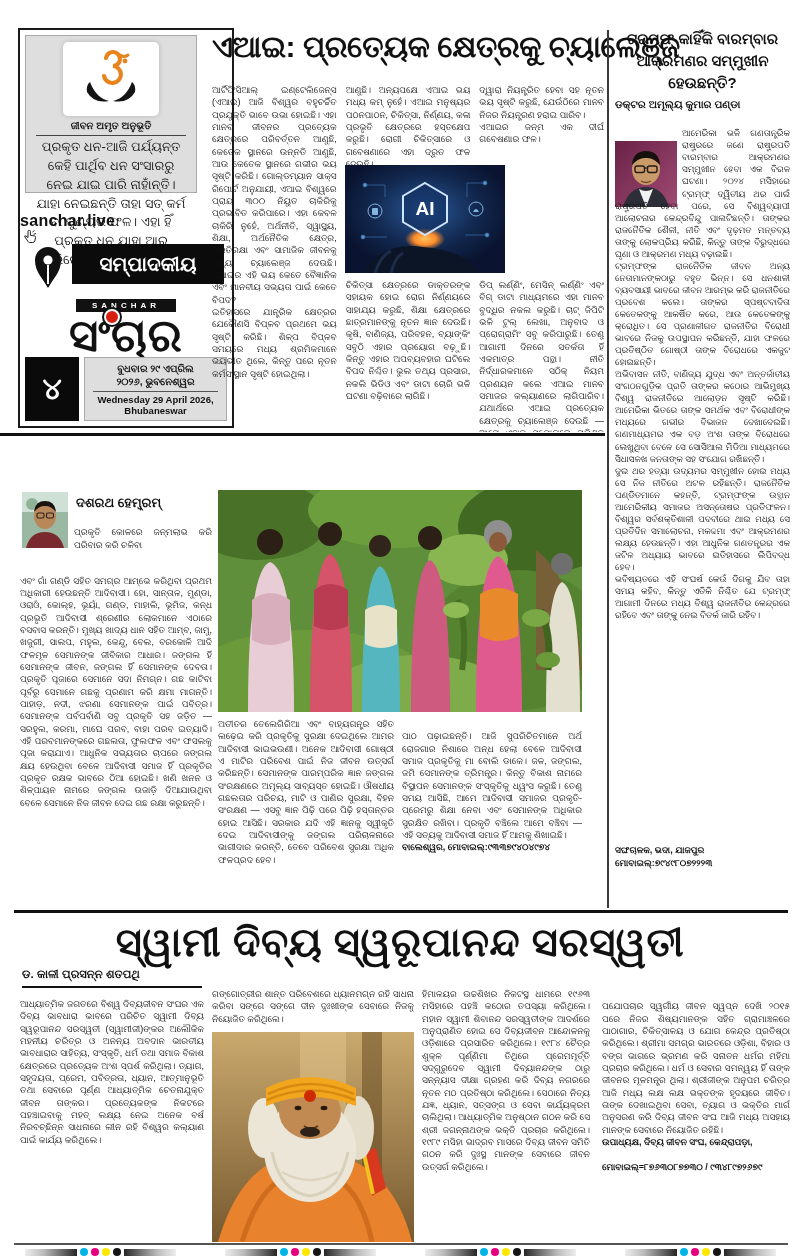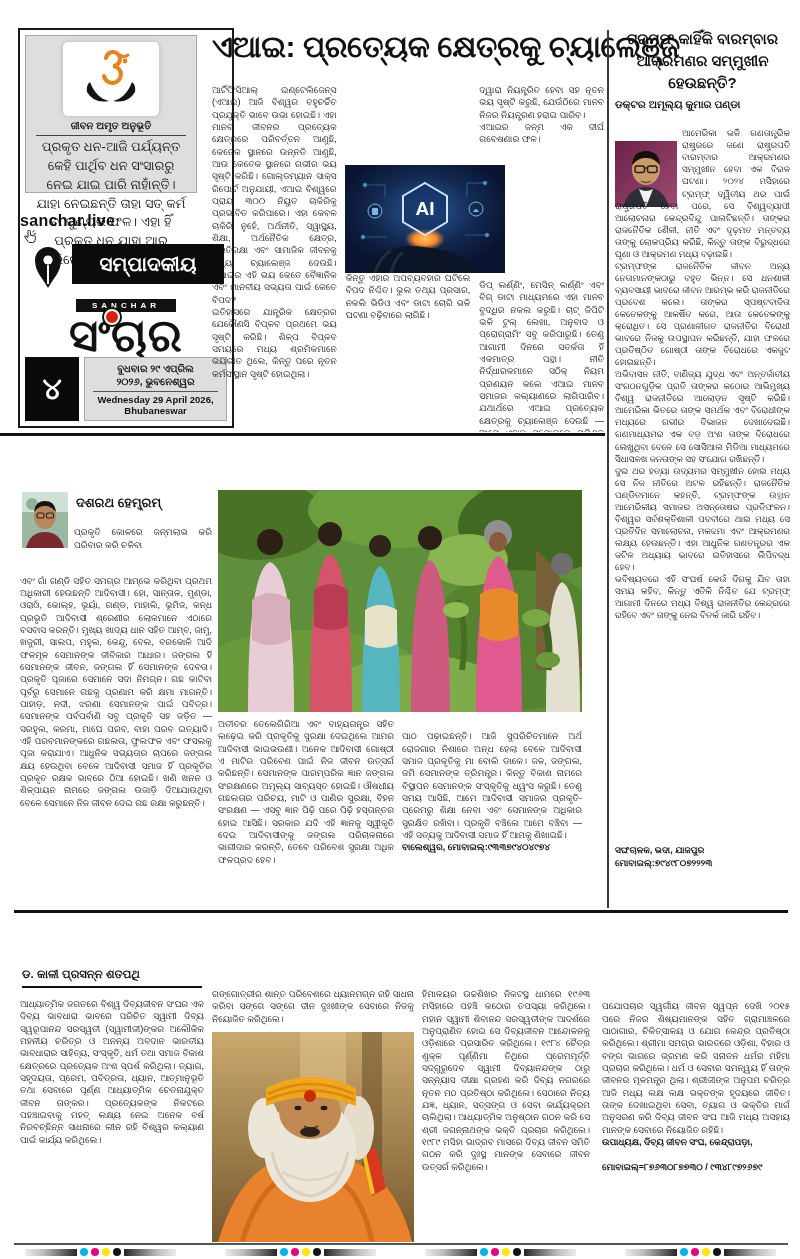--- a/index.html
+++ b/index.html
@@ -138,20 +138,21 @@
   </div>
 
   <div class="abs ai">
     <div class="ai-head">ଏଆଇ: ପ୍ରତ୍ୟେକ କ୍ଷେତ୍ରକୁ ଚ୍ୟାଲେଞ୍ଜ</div>
     <div class="ai-cols">
       <div class="acol">
           <div class="jtxt seg-bot">ଆର୍ଟିଫିସିଆଲ୍ ଇଣ୍ଟେଲିଜେନ୍ସ (ଏଆଇ) ଆଜି ବିଶ୍ୱର ବହୁଚର୍ଚ୍ଚିତ ପ୍ରଯୁକ୍ତି ଭାବେ ଉଭା ହୋଇଛି। ଏହା ମାନବ ଜୀବନର ପ୍ରତ୍ୟେକ କ୍ଷେତ୍ରରେ ପରିବର୍ତ୍ତନ ଆଣୁଛି, କେତେକ ସ୍ଥାନରେ ଉନ୍ନତି ଆଣୁଛି, ଆଉ କେତେକ ସ୍ଥାନରେ ଗଭୀର ଭୟ ସୃଷ୍ଟି କରିଛି। ଗୋଲ୍ଡମ୍ୟାନ ସାକ୍ସ ରିପୋର୍ଟ ଅନୁଯାୟୀ, ଏଆଇ ବିଶ୍ୱରେ ପ୍ରାୟ ୩୦୦ ନିୟୁତ ଚାକିରିକୁ ପ୍ରଭାବିତ କରିପାରେ। ଏହା କେବଳ ଚାକିରି ନୁହେଁ, ଅର୍ଥନୀତି, ସ୍ୱାସ୍ଥ୍ୟ, ଶିକ୍ଷା, ଅର୍ଥନୈତିକ କ୍ଷେତ୍ର, ପ୍ରତିରକ୍ଷା ଏବଂ ସାମାଜିକ ଜୀବନକୁ ମଧ୍ୟ ଚ୍ୟାଲେଞ୍ଜ ଦେଉଛି। ଏଆଇର ଏହି ଭୟ କେତେ ବୈଜ୍ଞାନିକ ଏବଂ ମାନବୀୟ ସଭ୍ୟତା ପାଇଁ କେତେ ବିପଦ?
 ଇତିହାସରେ ଯାନ୍ତ୍ରିକ କ୍ଷେତ୍ରର ଯେକୌଣସି ବିପ୍ଳବ ପ୍ରଥମେ ଭୟ ସୃଷ୍ଟି କରିଛି। ଶିଳ୍ପ ବିପ୍ଳବ ସମୟରେ ମଧ୍ୟ ଶ୍ରମିକମାନେ ଭୟଭୀତ ଥିଲେ, କିନ୍ତୁ ପରେ ନୂତନ କର୍ମସଂସ୍ଥାନ ସୃଷ୍ଟି ହୋଇଥିଲା।</div>
         </div>
       <div class="acol">
+        <div class="jtxt seg-top">ଆଣୁଛି। ଅନ୍ୟପକ୍ଷେ ଏଆଇ ଭୟ ମଧ୍ୟ କମ୍ ନୁହେଁ। ଏଆଇ ମନୁଷ୍ୟର ପଠନପାଠନ, ଚିକିତ୍ସା, ନିର୍ଣ୍ଣୟ, କଳା ପ୍ରଭୃତି କ୍ଷେତ୍ରରେ ହସ୍ତକ୍ଷେପ କରୁଛି। ରୋଗୀ ଚିକିତ୍ସାରେ ଓ ଗବେଷଣାରେ ଏହା ଦ୍ରୁତ ଫଳ ଦେଉଛି।</div>
         <div class="seg-sp"></div>
         <div class="jtxt seg-bot">ଚିକିତ୍ସା କ୍ଷେତ୍ରରେ ଡାକ୍ତରଙ୍କ ସହାୟକ ହୋଇ ରୋଗ ନିର୍ଣ୍ଣୟରେ ସାହାଯ୍ୟ କରୁଛି, ଶିକ୍ଷା କ୍ଷେତ୍ରରେ ଛାତ୍ରମାନଙ୍କୁ ନୂତନ ଜ୍ଞାନ ଦେଉଛି। କୃଷି, ବାଣିଜ୍ୟ, ପରିବହନ, ବ୍ୟାଙ୍କିଂ ସବୁଠି ଏହାର ପ୍ରୟୋଗ ବଢ଼ୁଛି। କିନ୍ତୁ ଏହାର ଅପବ୍ୟବହାର ଘଟିଲେ ବିପଦ ନିଶ୍ଚିତ। ଭୁଲ ତଥ୍ୟ ପ୍ରସାର, ନକଲି ଭିଡିଓ ଏବଂ ଡାଟା ଚୋରି ଭଳି ଘଟଣା ବଢ଼ିବାରେ ଲାଗିଛି।</div>
       </div>
       <div class="acol">
         <div class="jtxt seg-top">ଦ୍ୱାରା ନିୟନ୍ତ୍ରିତ ହେବା ସହ ନୂତନ ଭୟ ସୃଷ୍ଟି କରୁଛି, ଯେଉଁଠିରେ ମାନବ ନିଜର ନିୟନ୍ତ୍ରଣ ହରାଇ ପାରିବ।
 ଏଆଇର ଜନ୍ମ ଏକ ଦୀର୍ଘ ଗବେଷଣାର ଫଳ।</div>
         <div class="seg-sp"></div>
         <div class="jtxt seg-bot">ଡିପ୍ ଲର୍ଣ୍ଣିଂ, ମେସିନ୍ ଲର୍ଣ୍ଣିଂ ଏବଂ ବିଗ୍ ଡାଟା ମାଧ୍ୟମରେ ଏହା ମାନବ ବୁଦ୍ଧିର ନକଲ କରୁଛି। ଚାଟ୍ ଜିପିଟି ଭଳି ଟୁଲ୍ ଲେଖା, ଅନୁବାଦ ଓ ପ୍ରୋଗ୍ରାମିଂ ସବୁ କରିପାରୁଛି। ତେଣୁ ଆଗାମୀ ଦିନରେ ସତର୍କତା ହିଁ ଏକମାତ୍ର ପନ୍ଥା। ନୀତି ନିର୍ଦ୍ଧାରକମାନେ ସଠିକ୍ ନିୟମ ପ୍ରଣୟନ କଲେ ଏଆଇ ମାନବ ସମାଜର କଲ୍ୟାଣରେ ଲାଗିପାରିବ। ଯଥାର୍ଥରେ ଏଆଇ ପ୍ରତ୍ୟେକ କ୍ଷେତ୍ରକୁ ଚ୍ୟାଲେଞ୍ଜ ଦେଉଛି — ଆମେ ଏହାକୁ ସୁଯୋଗରେ ପରିଣତ କରିବା ଦରକାର।</div>
       </div>
     </div>
@@ -288,20 +289,21 @@
     </svg>
   </div>
   <div class="abs tr-col2 jtxt">ଅତୀତର ତେଲେଗିରିଆ ଏବଂ ବାହ୍ୟଗନ୍ତ୍ର ସହିତ ଲଢ଼େଇ କରି ପ୍ରକୃତିକୁ ସୁରକ୍ଷା ଦେଇଥିଲେ ଆମର ଆଦିବାସୀ ଭାଇଭଉଣୀ। ଅନେକ ଆଦିବାସୀ ଗୋଷ୍ଠୀ ଏ ମାଟିର ପରିବେଶ ପାଇଁ ନିଜ ଜୀବନ ଉତ୍ସର୍ଗ କରିଛନ୍ତି। ସେମାନଙ୍କ ପାରମ୍ପରିକ ଜ୍ଞାନ ଜଙ୍ଗଲ ସଂରକ୍ଷଣରେ ଅମୂଲ୍ୟ ସାବ୍ୟସ୍ତ ହୋଇଛି। ଔଷଧୀୟ ଗଛଲତାର ପରିଚୟ, ମାଟି ଓ ପାଣିର ସୁରକ୍ଷା, ବିହନ ସଂରକ୍ଷଣ — ଏସବୁ ଜ୍ଞାନ ପିଢ଼ି ପରେ ପିଢ଼ି ହସ୍ତାନ୍ତର ହୋଇ ଆସିଛି। ସରକାର ଯଦି ଏହି ଜ୍ଞାନକୁ ସ୍ୱୀକୃତି ଦେଇ ଆଦିବାସୀଙ୍କୁ ଜଙ୍ଗଲ ପରିଚାଳନାରେ ଭାଗୀଦାର କରନ୍ତି, ତେବେ ପରିବେଶ ସୁରକ୍ଷା ଅଧିକ ଫଳପ୍ରଦ ହେବ।</div>
   <div class="abs tr-col3 jtxt">
     <span>ପାଠ ପଢ଼ାଇଛନ୍ତି। ଆଜି ସୁପରିଚିତମାନେ ଅର୍ଥ ରୋଜଗାର ନିଶାରେ ଅନ୍ଧ ହେଲା ବେଳେ ଆଦିବାସୀ ସମାଜ ପ୍ରକୃତିକୁ ମା ବୋଲି ଡାକେ। ଜଳ, ଜଙ୍ଗଲ, ଜମି ସେମାନଙ୍କ ତ୍ରିମନ୍ତ୍ର। କିନ୍ତୁ ବିକାଶ ନାମରେ ବିସ୍ଥାପନ ସେମାନଙ୍କ ସଂସ୍କୃତିକୁ ଧ୍ୱଂସ କରୁଛି। ତେଣୁ ସମୟ ଆସିଛି, ଆମେ ଆଦିବାସୀ ସମାଜର ପ୍ରକୃତି-ପ୍ରେମରୁ ଶିକ୍ଷା ନେବା ଏବଂ ସେମାନଙ୍କ ଅଧିକାର ସୁରକ୍ଷିତ ରଖିବା। ପ୍ରକୃତି ବଞ୍ଚିଲେ ଆମେ ବଞ୍ଚିବା — ଏହି ସତ୍ୟକୁ ଆଦିବାସୀ ସମାଜ ହିଁ ଆମକୁ ଶିଖାଇଛି।</span>
     <div class="sign">ବାଲେଶ୍ୱର, ମୋବାଇଲ୍:୯୩୩୭୯୪୦୪୯୭୪</div>
   </div>
 
   <div class="abs hr-mid"></div>
 
+  <div class="abs sw-head">ସ୍ୱାମୀ ଦିବ୍ୟ ସ୍ୱରୂପାନନ୍ଦ ସରସ୍ୱତୀ</div>
   <div class="abs sw-by">ଡ. କାଳୀ ପ୍ରସନ୍ନ ଶତପଥି</div>
   <div class="abs sw-col1 jtxt">ଆଧ୍ୟାତ୍ମିକ ଜଗତରେ ବିଶ୍ୱ ଦିବ୍ୟଜୀବନ ସଂଘର ଏକ ଦିବ୍ୟ ଭାବଧାରା ଭାବରେ ପରିଚିତ ସ୍ୱାମୀ ଦିବ୍ୟ ସ୍ୱରୂପାନନ୍ଦ ସରସ୍ୱତୀ (ସ୍ୱାମୀଜୀ)ଙ୍କର ଅଲୌକିକ ମହନୀୟ ଚରିତ୍ର ଓ ଅନନ୍ୟ ଅବଦାନ ଭାରତୀୟ ଭାବଧାରାର ସାହିତ୍ୟ, ସଂସ୍କୃତି, ଧର୍ମ ତଥା ସମାଜ ବିକାଶ କ୍ଷେତ୍ରରେ ପ୍ରତ୍ୟେକ ଅଂଶ ସ୍ପର୍ଶ କରିଥିଲା। ତ୍ୟାଗ, ସହୃଦୟତା, ପ୍ରେମ, ପବିତ୍ରତା, ଧ୍ୟାନ, ଆତ୍ମାନୁଭୂତି ତଥା ସେବାରେ ପୂର୍ଣ୍ଣ ଆଧ୍ୟାତ୍ମିକ ଚେତନାଯୁକ୍ତ ଜୀବନ ତାଙ୍କର। ପ୍ରତ୍ୟେକଙ୍କ ନିକଟରେ ପହଞ୍ଚାଇବାକୁ ମହତ୍ ଲକ୍ଷ୍ୟ ନେଇ ଅନେକ ବର୍ଷ ନିରବଚ୍ଛିନ୍ନ ସାଧନାରେ ଲୀନ ରହି ବିଶ୍ୱର କଲ୍ୟାଣ ପାଇଁ କାର୍ଯ୍ୟ କରିଥିଲେ।</div>
   <div class="abs sw-c2top jtxt">ଗଙ୍ଗୋତ୍ରୀର ଶାନ୍ତ ପରିବେଶରେ ଧ୍ୟାନମଗ୍ନ ରହି ସାଧନା କରିବା ସଙ୍ଗେ ସଙ୍ଗେ ଦୀନ ଦୁଃଖୀଙ୍କ ସେବାରେ ନିଜକୁ ନିୟୋଜିତ କରିଥିଲେ।</div>
 
   <div class="abs sw-img">
     <svg width="202" height="210" viewBox="0 0 202 210">
       <defs>
         <linearGradient id="swbg" x1="0" y1="0" x2="0" y2="1">
           <stop offset="0%" stop-color="#caa96e"></stop>
             <stop offset="100%" stop-color="#77592f"></stop>

